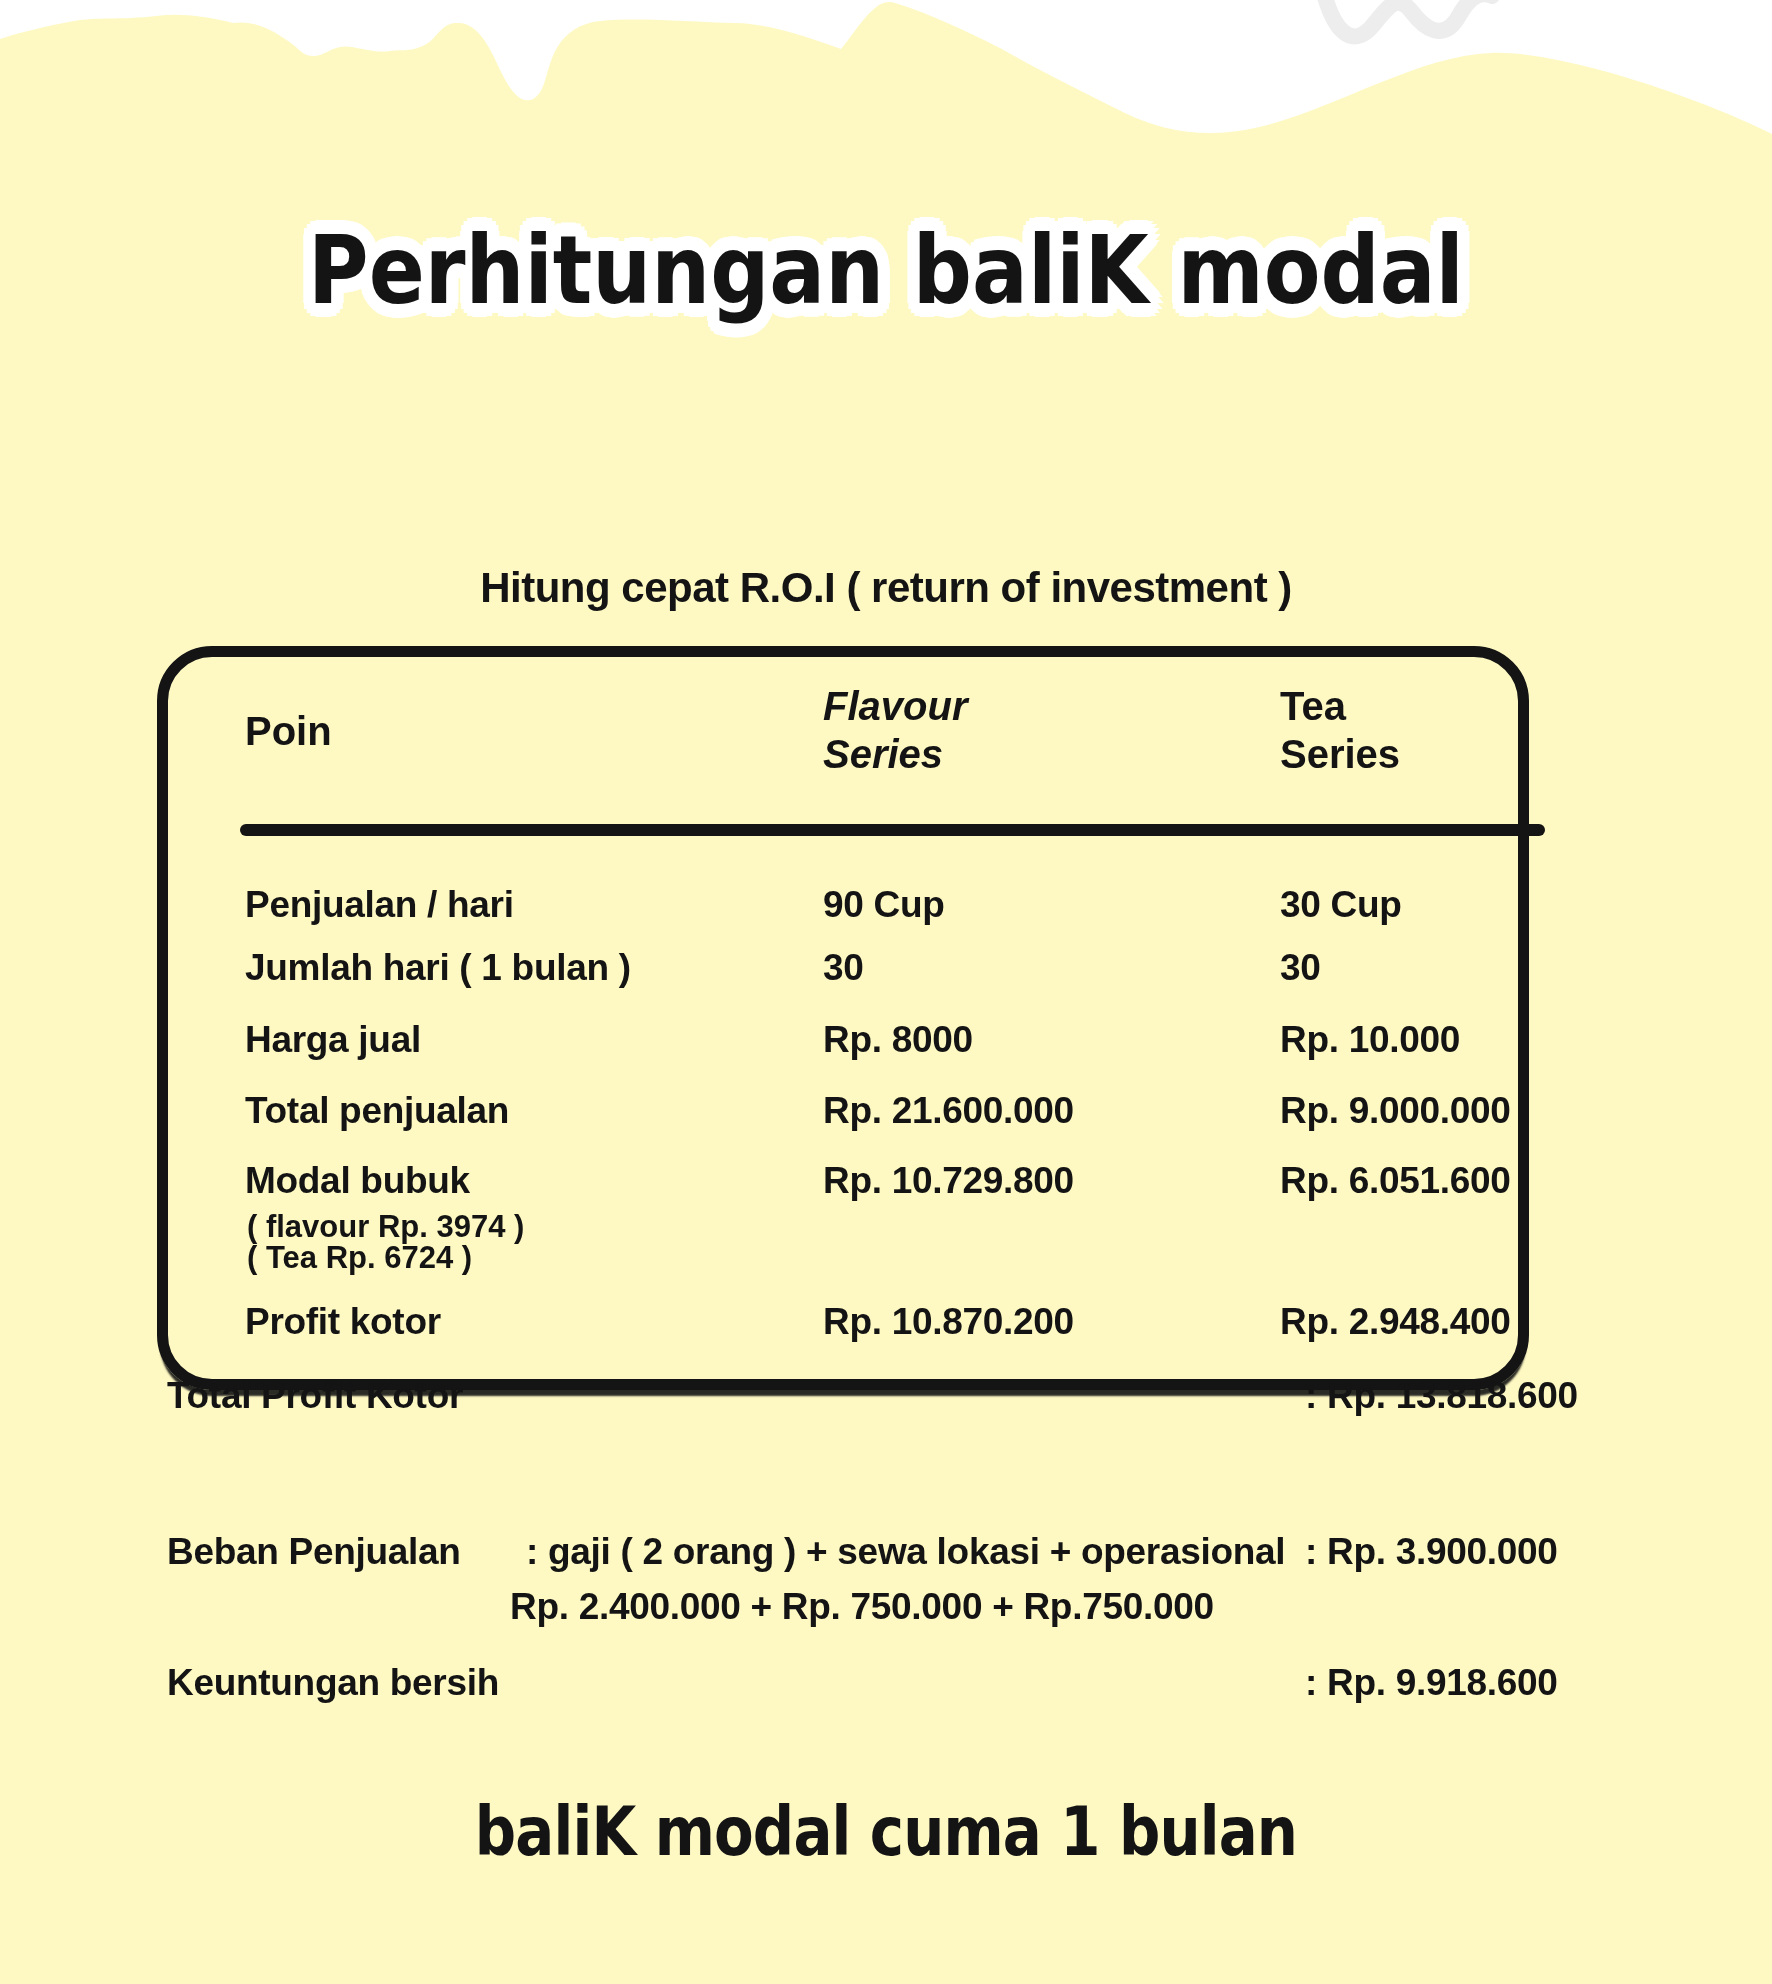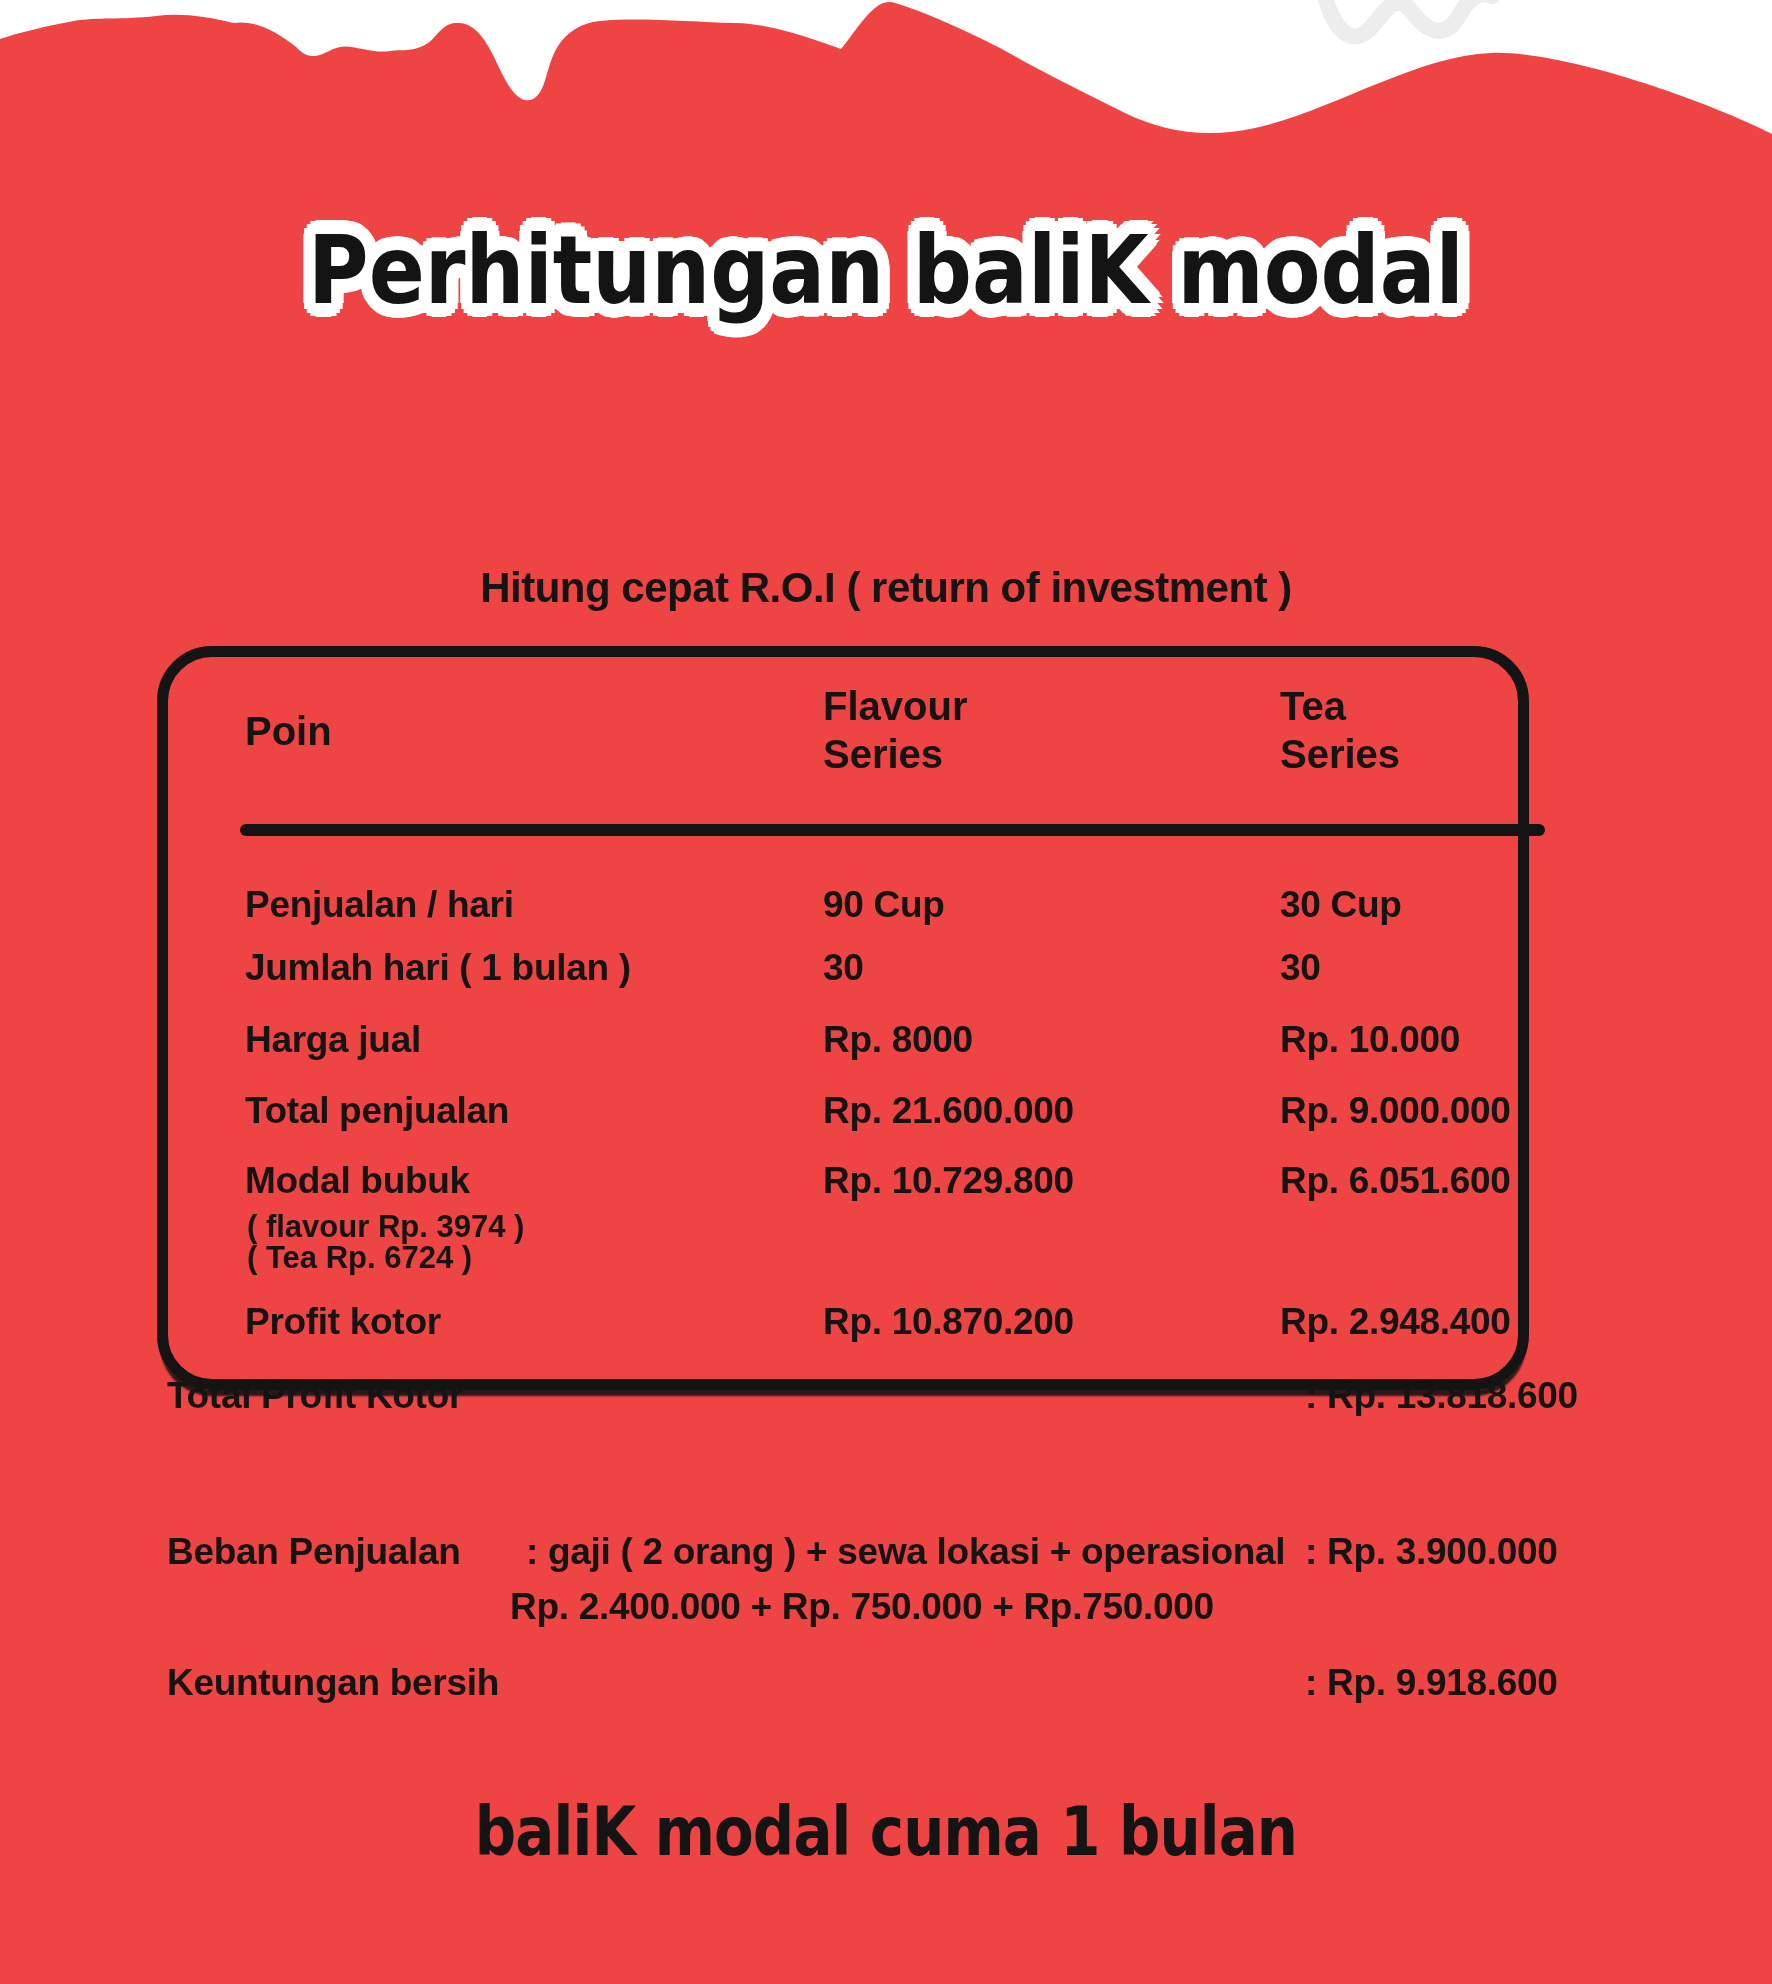--- a/index.html
+++ b/index.html
@@ -1,21 +1,21 @@
 <!DOCTYPE html>
 <html><head>
 <meta charset="utf-8">
 <style>
   * { margin: 0; padding: 0; box-sizing: border-box; }
   html, body { background: #ffffff; }
   .page {
     position: relative;
     width: 1772px;
     height: 1984px;
-    background: #ef4444;
+    background: #fef9c3;
     overflow: hidden;
     font-family: "Liberation Sans", sans-serif;
     color: #141414;
   }
   .top-wave { position: absolute; top: 0; left: 0; display: block; }
   .title {
     position: absolute;
     top: 205px;
     left: 0;
     width: 100%;
@@ -149,21 +149,21 @@
   </svg>
 
   <h1 class="title">Perhitungan baliK modal</h1>
 
   <h2 class="subtitle">Hitung cepat R.O.I ( return of investment )</h2>
 
   <div class="roi-box">
 
     <div class="col-h" style="left:77px; top:50px;">Poin</div>
 
-    <div class="col-h" style="left:655px; top:25px;">
+    <div class="col-h" style="left:655px; top:25px;font-style:italic;">
       <div>Flavour</div>
       <div>Series</div>
     </div>
 
     <div class="col-h" style="left:1112px; top:25px;">
       <div>Tea</div>
       <div>Series</div>
     </div>
 
     <div class="divider"></div>

